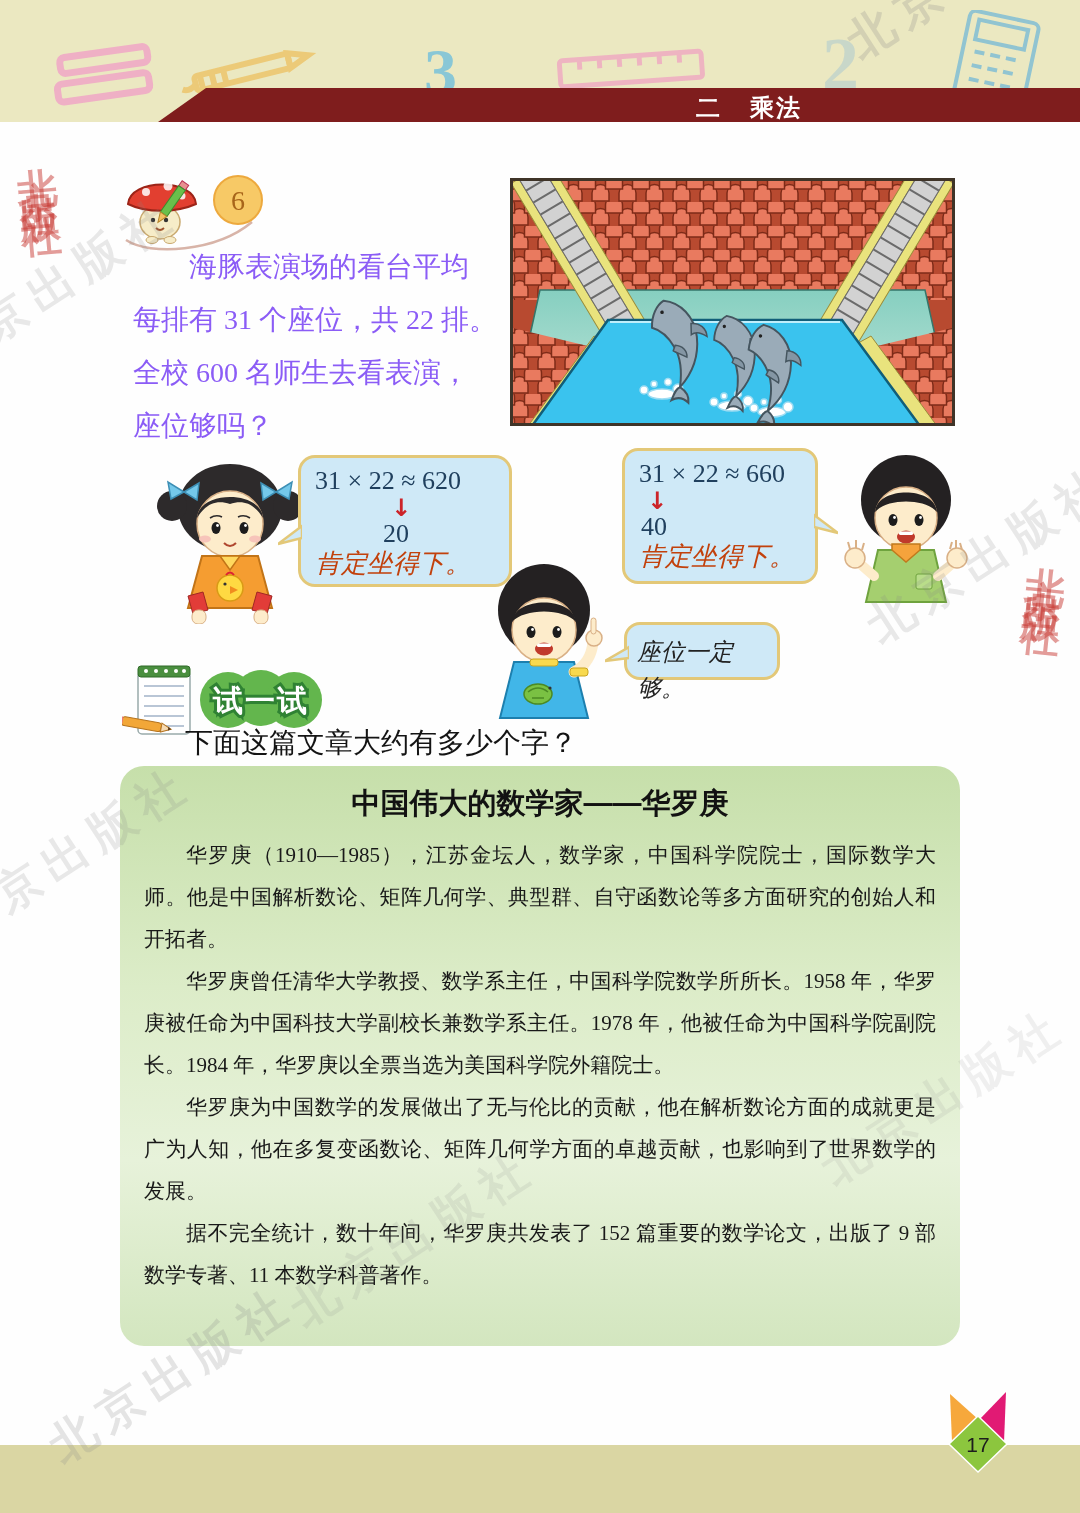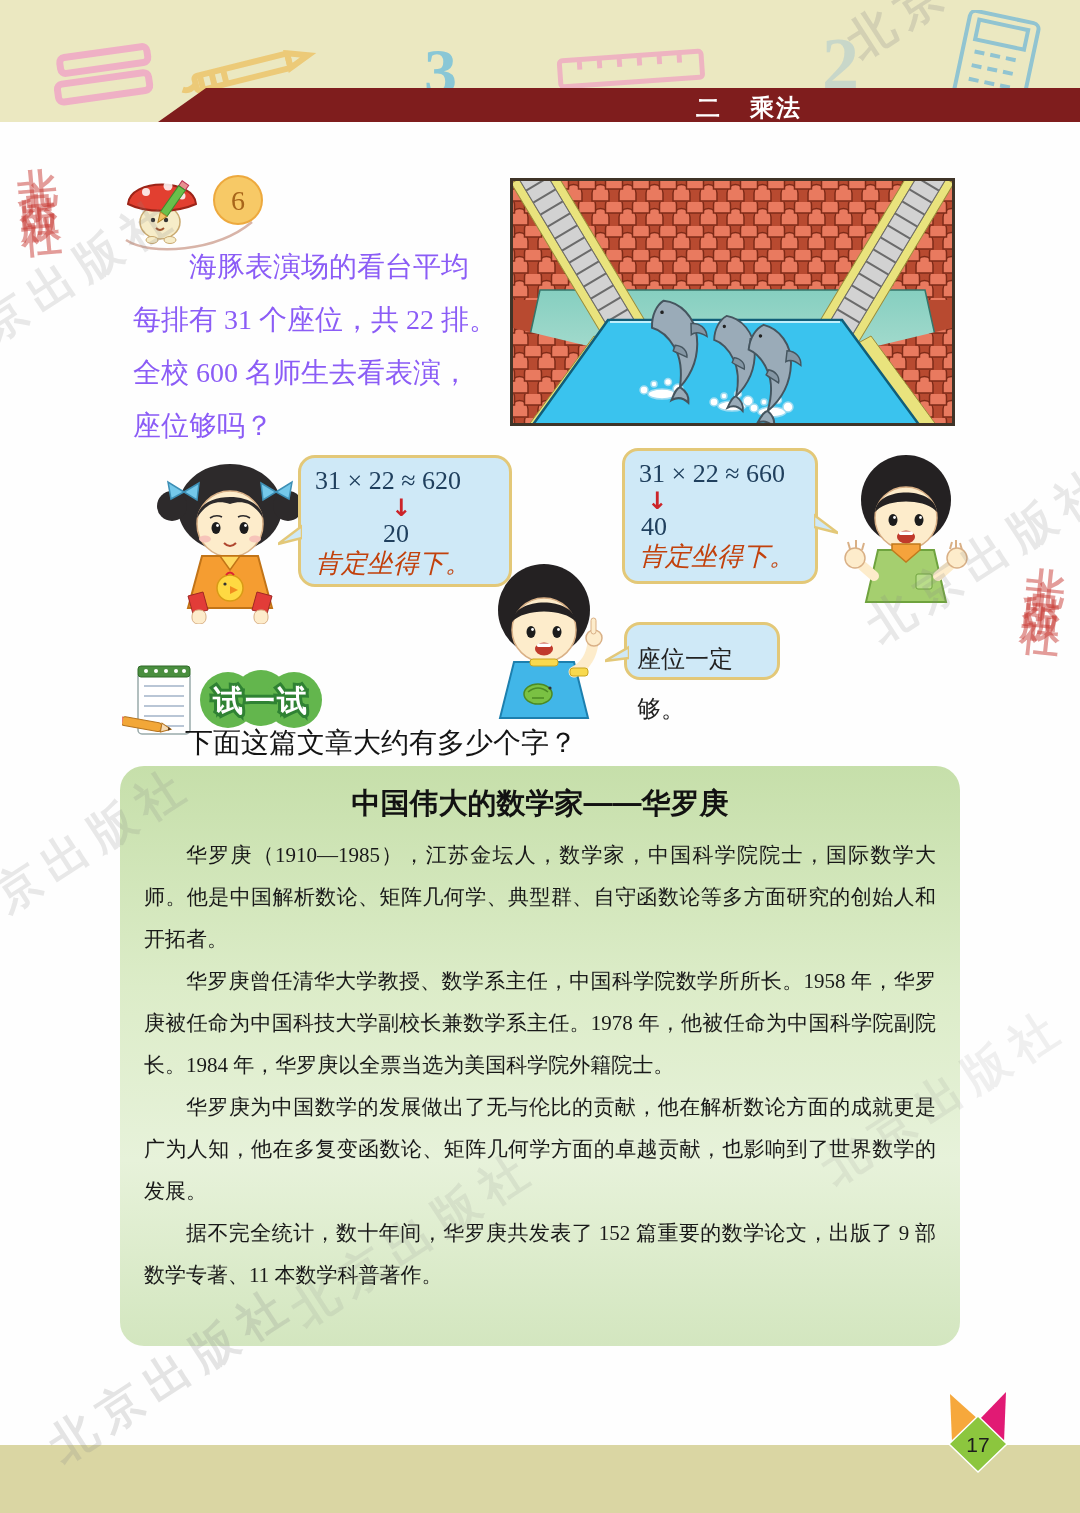--- a/index.html
+++ b/index.html
@@ -291,21 +291,21 @@
     <rect x="125" y="62" width="5" height="16" rx="2.5" fill="#fdeccb" stroke="#d9b086"></rect>
     <rect x="104" y="112" width="18" height="8" rx="3" fill="#f8d94e" stroke="#c9a520"></rect>
     <g>
       <ellipse cx="72" cy="138" rx="14" ry="10" fill="#7ac143" stroke="#4c8a24" stroke-width="1.5"></ellipse>
       <path d="M62,136 q10,-8 20,0 M66,142 h12" stroke="#4c8a24" stroke-width="1.5" fill="none"></path>
       <circle cx="84" cy="132" r="1.6" fill="#333"></circle>
     </g>
   </svg>
 
   <div class="bubble bubble-small" style="left:624px;top:622px;width:156px;height:58px;">
-    <div style="line-height:50px;">座位一定够。</div>
+    <div style="line-height:36px;font-style:italic;">座位一定够。</div>
     <svg class="tail" style="left:-22px;top:20px;" width="24" height="24" viewBox="0 0 24 24">
       <polygon points="24,2 0,16 24,13" fill="#cfe9f7" stroke="#e3c878" stroke-width="2.5"></polygon>
     </svg>
   </div>
 
   <svg class="abs z2" style="left:122px;top:658px;" width="82" height="86" viewBox="0 0 82 86">
     <rect x="16" y="14" width="52" height="62" rx="4" fill="#fff" stroke="#9aa" stroke-width="1.5"></rect>
     <rect x="16" y="8" width="52" height="11" rx="3" fill="#4a8f3f" stroke="#2f6b28"></rect>
     <circle cx="24" cy="13" r="2" fill="#fff"></circle>
       <circle cx="34" cy="13" r="2" fill="#fff"></circle>

